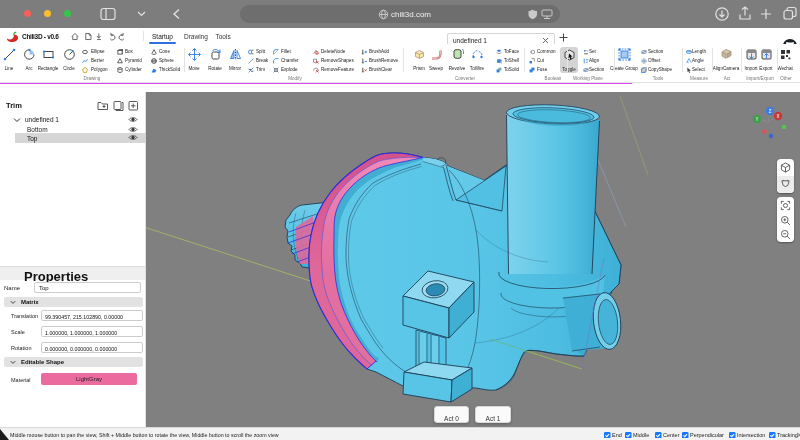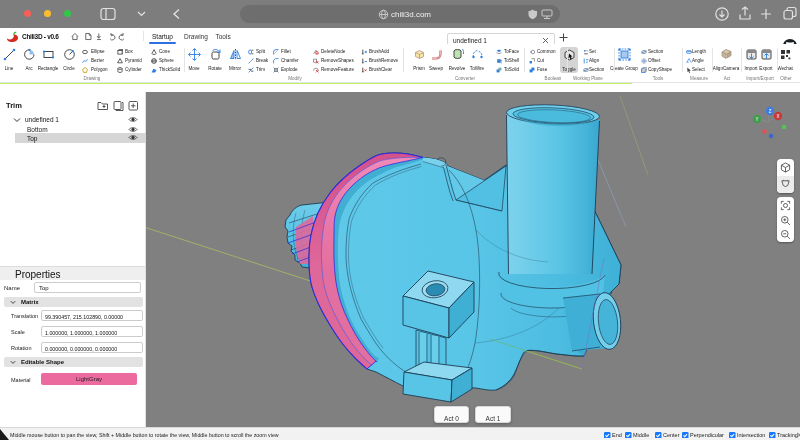--- a/index.html
+++ b/index.html
@@ -1,18 +1,18 @@
 <!DOCTYPE html>
 <html><head>
 <meta charset="utf-8">
 <style>
 * { margin:0; padding:0; box-sizing:border-box; }
 html,body { width:800px; height:440px; overflow:hidden; font-family:"Liberation Sans", sans-serif; }
 .abs { position:absolute; }
-#stage { position:relative; width:632px; height:440px; background:#bef264; }
+#stage { position:relative; width:632px; height:440px; background:#d946ef; }
 
 #browser { position:absolute; left:0; top:0; width:800px; height:28px; background:#7d7d7d; }
 .tl { position:absolute; top:10px; width:7px; height:7px; border-radius:50%; }
 #pill { position:absolute; left:240px; top:5px; width:320px; height:18px; border-radius:9px; background:#6e6e6e; color:#eee; font-size:8px; }
 
 #appbar { position:absolute; left:0; top:28px; width:800px; height:16px; background:#fff; }
 #ribbon { position:absolute; left:0; top:44px; width:800px; height:39px; background:#fff; border-bottom:1px solid #e3e3e3; }
 #gap { position:absolute; left:0; top:84px; width:800px; height:8px; background:#fff; }
 
 #sidebar { position:absolute; left:0; top:92px; width:146px; height:335px; background:#fff; border-right:1px solid #e0e0e0; }
@@ -411,21 +411,21 @@
       </svg>
     <svg class="abs" style="left:128px;top:34px" width="10" height="7" viewBox="0 0 10 7" fill="none" stroke="#333" stroke-width="0.8">
         <path d="M1 3.5 C2.5 1.2 7.5 1.2 9 3.5 C7.5 5.8 2.5 5.8 1 3.5 Z"></path>
         <circle cx="5" cy="3.5" r="1.2" fill="#333"></circle>
       </svg>
     <svg class="abs" style="left:128px;top:42px" width="10" height="7" viewBox="0 0 10 7" fill="none" stroke="#333" stroke-width="0.8">
         <path d="M1 3.5 C2.5 1.2 7.5 1.2 9 3.5 C7.5 5.8 2.5 5.8 1 3.5 Z"></path>
         <circle cx="5" cy="3.5" r="1.2" fill="#333"></circle>
       </svg>
     <div class="abs" style="left:0px;top:174px;width:145px;height:14px;background:#efefef;border-top:1px solid #ddd;"></div>
-    <span class="abs" style="left:15px;top:177px;font-size:10px;font-weight:normal;color:#111;">Properties</span>
+    <span class="abs" style="left:24px;top:177px;font-size:13px;font-weight:bold;color:#111;">Properties</span>
     <span class="abs" style="left:4px;top:193px;font-size:6px;color:#222;">Name</span>
     <div class="abs" style="left:34px;top:189.5px;width:107px;height:11px;border:1px solid #ccc;border-radius:2px;background:#fff;">
         <span class="abs" style="left:4px;top:2.5px;font-size:6px;color:#111;">Top</span>
       </div>
     <div class="abs" style="left:4px;top:205px;width:139px;height:10px;background:#e2e2e2;border-radius:2px;">
       <svg class="abs" style="left:6px;top:3px" width="6" height="4.5" viewBox="0 0 8 6" fill="none" stroke="#333" stroke-width="1.2">
           <path d="M1 1.5 L4 4.5 L7 1.5"></path>
         </svg>
       <span class="abs" style="left:17px;top:2px;font-size:6px;font-weight:bold;color:#111;">Matrix</span>
     </div>

